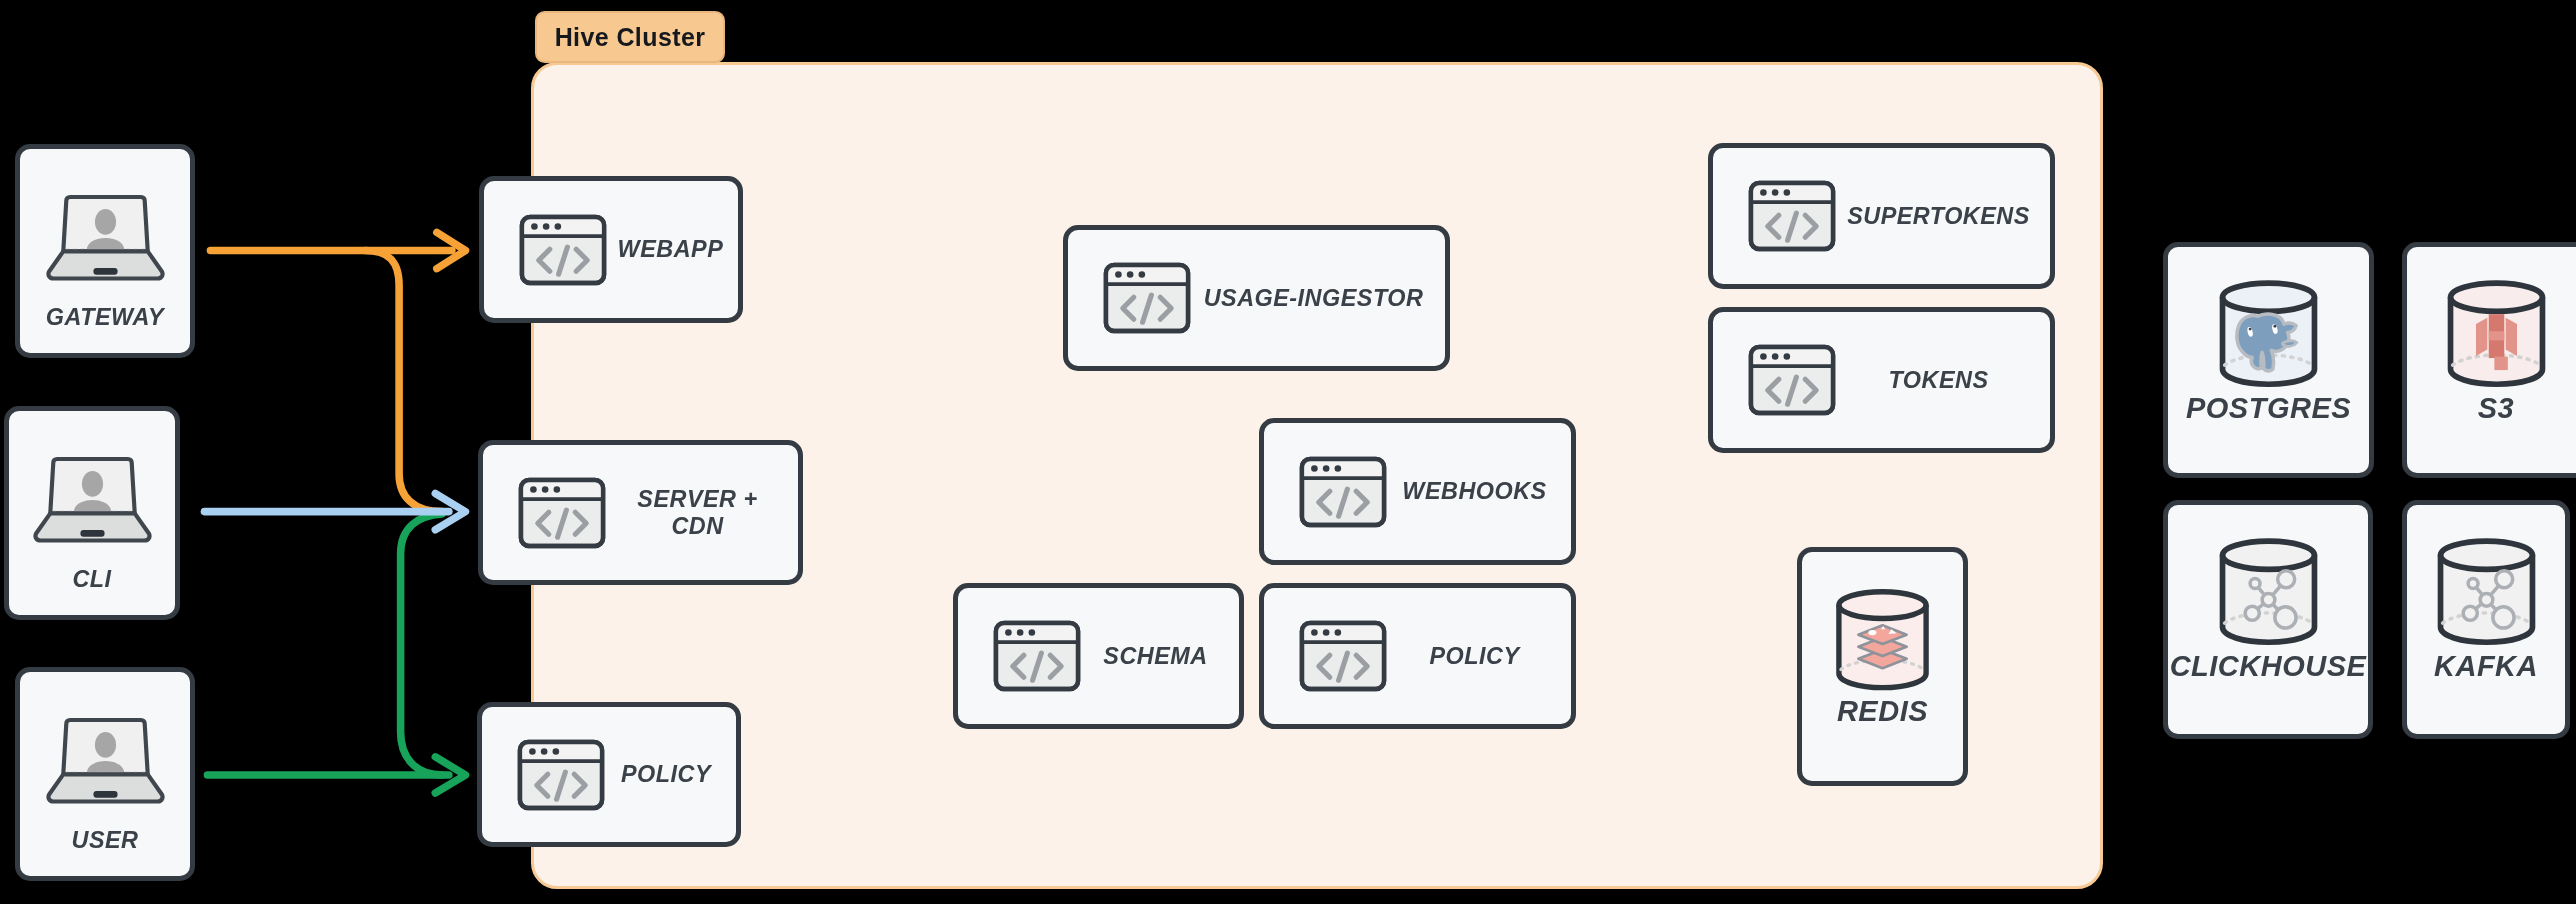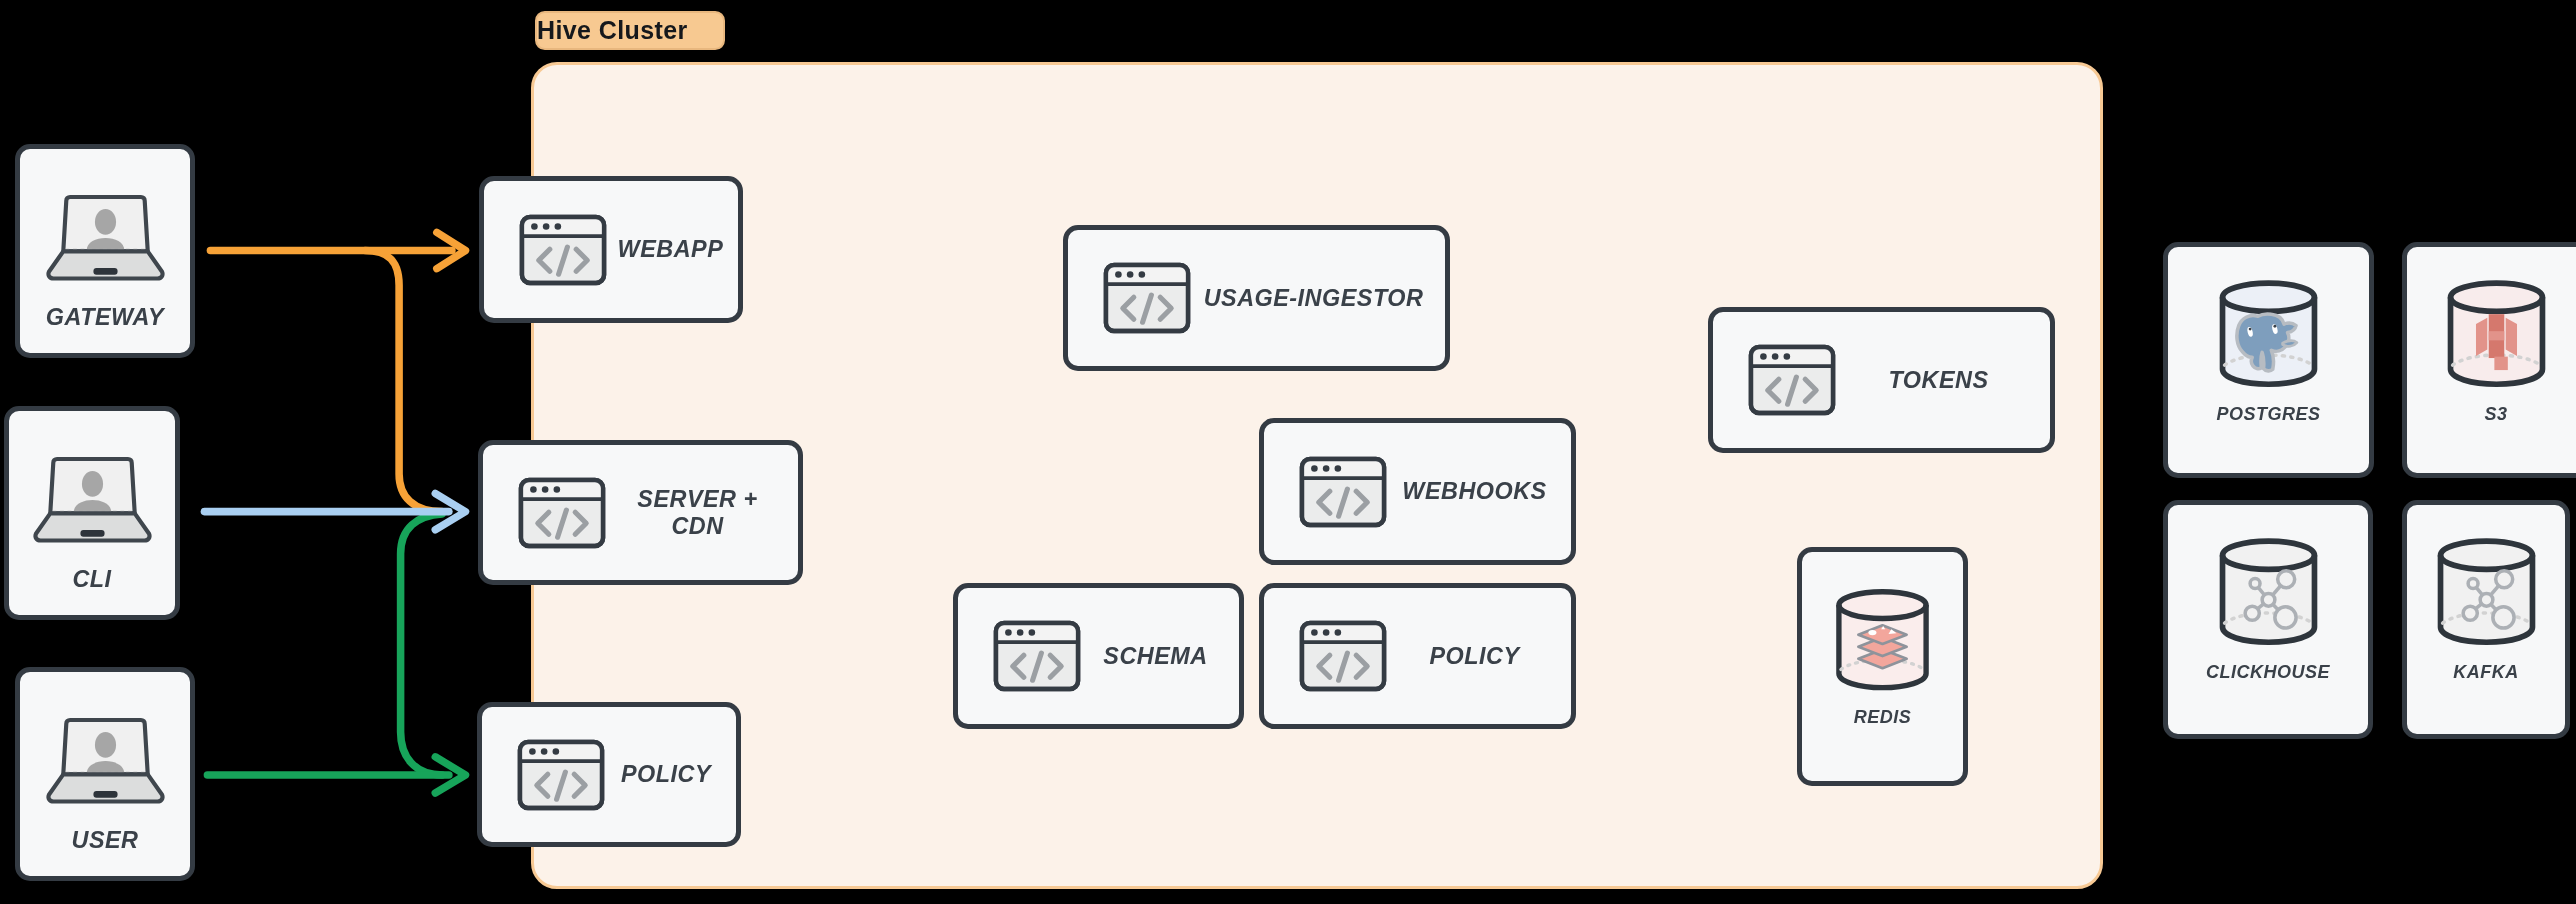--- a/index.html
+++ b/index.html
@@ -6,43 +6,43 @@
   #canvas{
     position:relative;width:2576px;height:904px;background:#000;overflow:hidden;
     font-family:"Liberation Sans", sans-serif;
   }
   
   #cluster{
     position:absolute;left:531px;top:62px;width:1572px;height:827px;
     background:#FCF2E9;border:3px solid #F7C994;border-radius:26px;box-sizing:border-box;
   }
   #hive-badge{
-    position:absolute;left:535px;top:11.3px;width:190px;height:39px;
+    position:absolute;left:535px;top:11.3px;width:190px;height:52px;
     background:#F7C991;border:2.3px solid #E8B77E;border-radius:9.8px;box-sizing:border-box;
-    display:flex;align-items:center;justify-content:flex-start;
+    display:flex;align-items:center;justify-content:center;
     font-size:25px;font-weight:600;color:#15181C;letter-spacing:0.4px;
   }
   
   .node{
     position:absolute;background:#F7F8F9;border:5.3px solid #343B43;border-radius:15px;
     box-sizing:border-box;display:flex;
   }
   .node-label{
     font-style:italic;font-weight:600;color:#3A4149;letter-spacing:0.5px;text-align:right;
   }
   
   .service{flex-direction:row;align-items:center;}
   .service .icon-wrap{width:88px;height:72px;margin-left:35px;flex:none;}
   .service .node-label{flex:1;text-align:center;padding:0 19.6px 0 10.6px;font-size:23.4px;}
   
   .vert{flex-direction:column;align-items:center;justify-content:flex-start;}
   .client .icon-wrap{width:121px;height:89px;margin-top:45px;}
   .client .node-label{margin-top:21px;font-size:23.4px;}
   .db .icon-wrap{width:107px;height:116px;margin-top:29px;}
-  .db .node-label{margin-top:12px;font-size:18px;}
+  .db .node-label{font-size:29px;}
   .db-sm .icon-wrap{width:101px;height:110px;margin-top:33px;}
   .icon-wrap svg{width:100%;height:100%;display:block;}
   
   #edges{position:absolute;left:0;top:0;width:2576px;height:904px;pointer-events:none;}
   .hidden-defs{position:absolute;width:0;height:0;overflow:hidden;}
 </style>
 </head>
 <body>
 
 <svg class="hidden-defs" aria-hidden="true">
@@ -220,20 +220,28 @@
     <span class="node-label">SCHEMA</span>
   </div>
   <div class="node service" style="left:1259px;top:583px;width:317px;height:146px">
     <span class="icon-wrap">
         <svg viewBox="0 0 120 98">
           <use href="#sym-browser"></use>
         </svg>
       </span>
     <span class="node-label">POLICY</span>
   </div>
+  <div class="node service" style="left:1708px;top:143px;width:347px;height:146px">
+    <span class="icon-wrap">
+        <svg viewBox="0 0 120 98">
+          <use href="#sym-browser"></use>
+        </svg>
+      </span>
+    <span class="node-label">SUPERTOKENS</span>
+  </div>
   <div class="node service" style="left:1708px;top:307px;width:347px;height:146px">
     <span class="icon-wrap">
         <svg viewBox="0 0 120 98">
           <use href="#sym-browser"></use>
         </svg>
       </span>
     <span class="node-label">TOKENS</span>
   </div>
 
   <div class="node vert db db-sm" style="left:1797px;top:547px;width:171px;height:239px;--tint:#FAEDEC">

